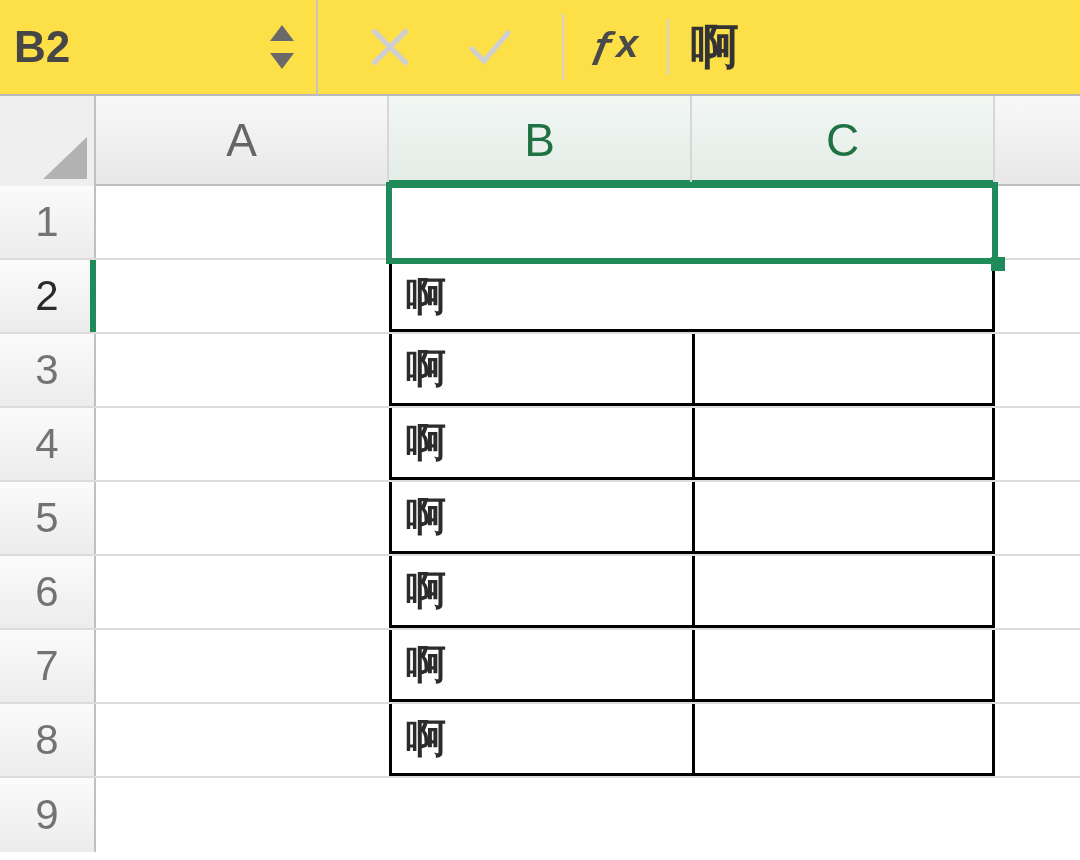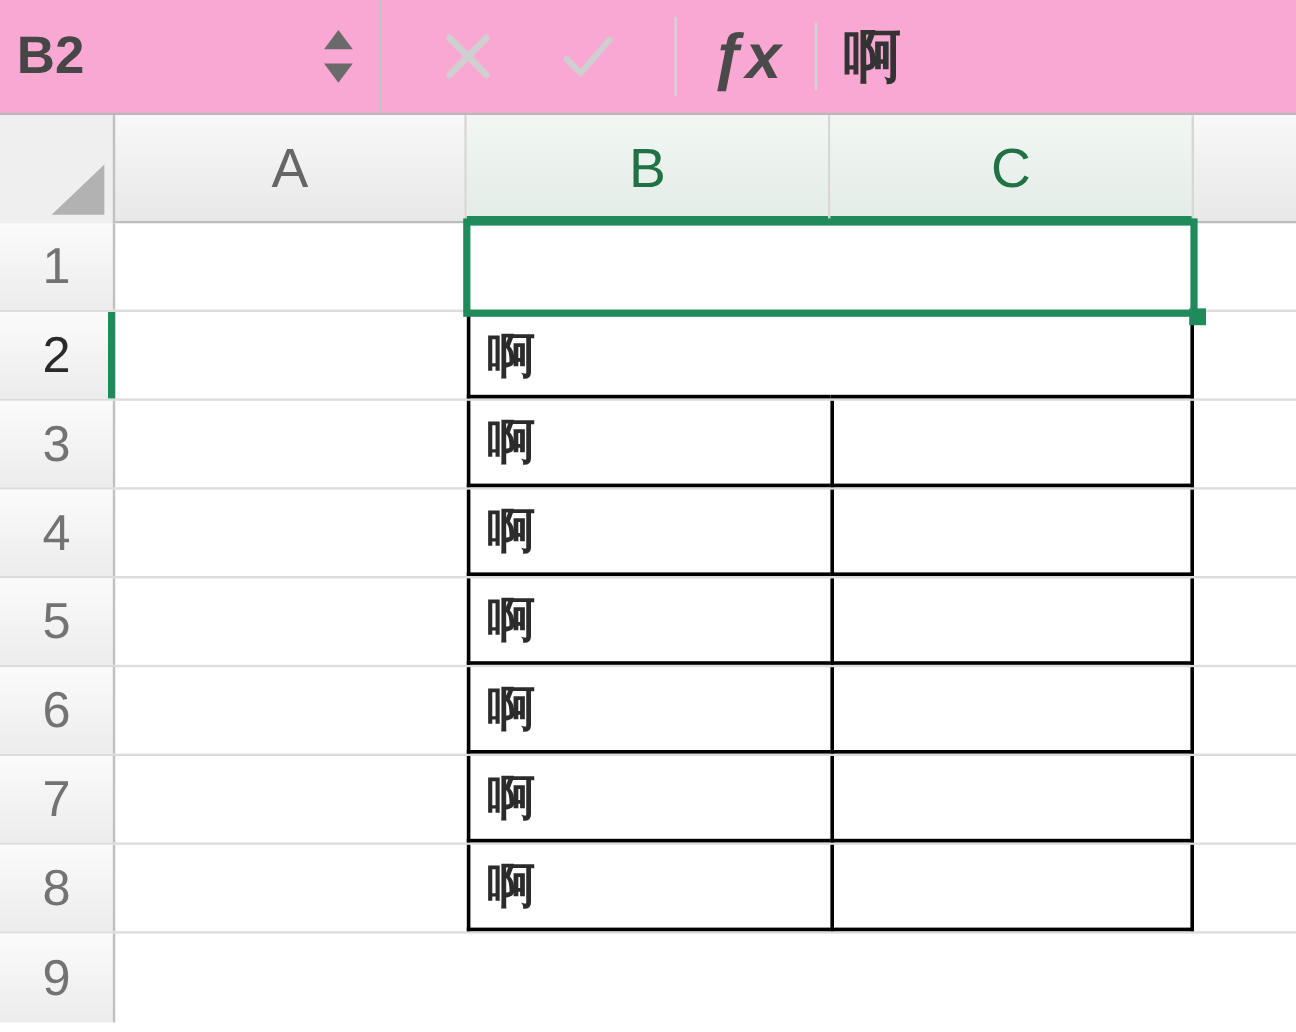--- a/index.html
+++ b/index.html
@@ -12,21 +12,21 @@
     background: #ffffff;
     overflow: hidden;
   }
 
   
   .formula-bar {
     display: flex;
     align-items: center;
     height: 96px;
     border-bottom: 2px solid #b9b9b9;
-    background: #f9a8d4;
+    background: #fde047;
   }
   .name-box-wrap {
     display: flex;
     align-items: center;
     height: 100%;
     width: 318px;
     border-right: 2px solid #c4c4c4;
     padding-left: 14px;
   }
   .name-box {
@@ -54,23 +54,23 @@
     gap: 56px;
     padding: 0 50px;
     border-right: 2px solid #d4d4d4;
     height: 70%;
     color: #cfcfcf;
   }
   .fb-x, .fb-check { width: 44px; height: 44px; }
   .fb-x svg, .fb-check svg { width: 100%; height: 100%; stroke: #cfcfcf; stroke-width: 5; fill: none; stroke-linecap: round; }
 
   .fx {
-    font-family: Liberation Sans, sans-serif;
+    font-family: Liberation Mono, monospace;
     font-style: italic;
-    font-size: 53px;
+    font-size: 39px;
     font-weight: 600;
     color: #4a4a4a;
     padding: 0 28px;
   }
   .fx-divider {
     width: 2px;
     height: 56px;
     background: #d4d4d4;
     margin-right: 22px;
   }

